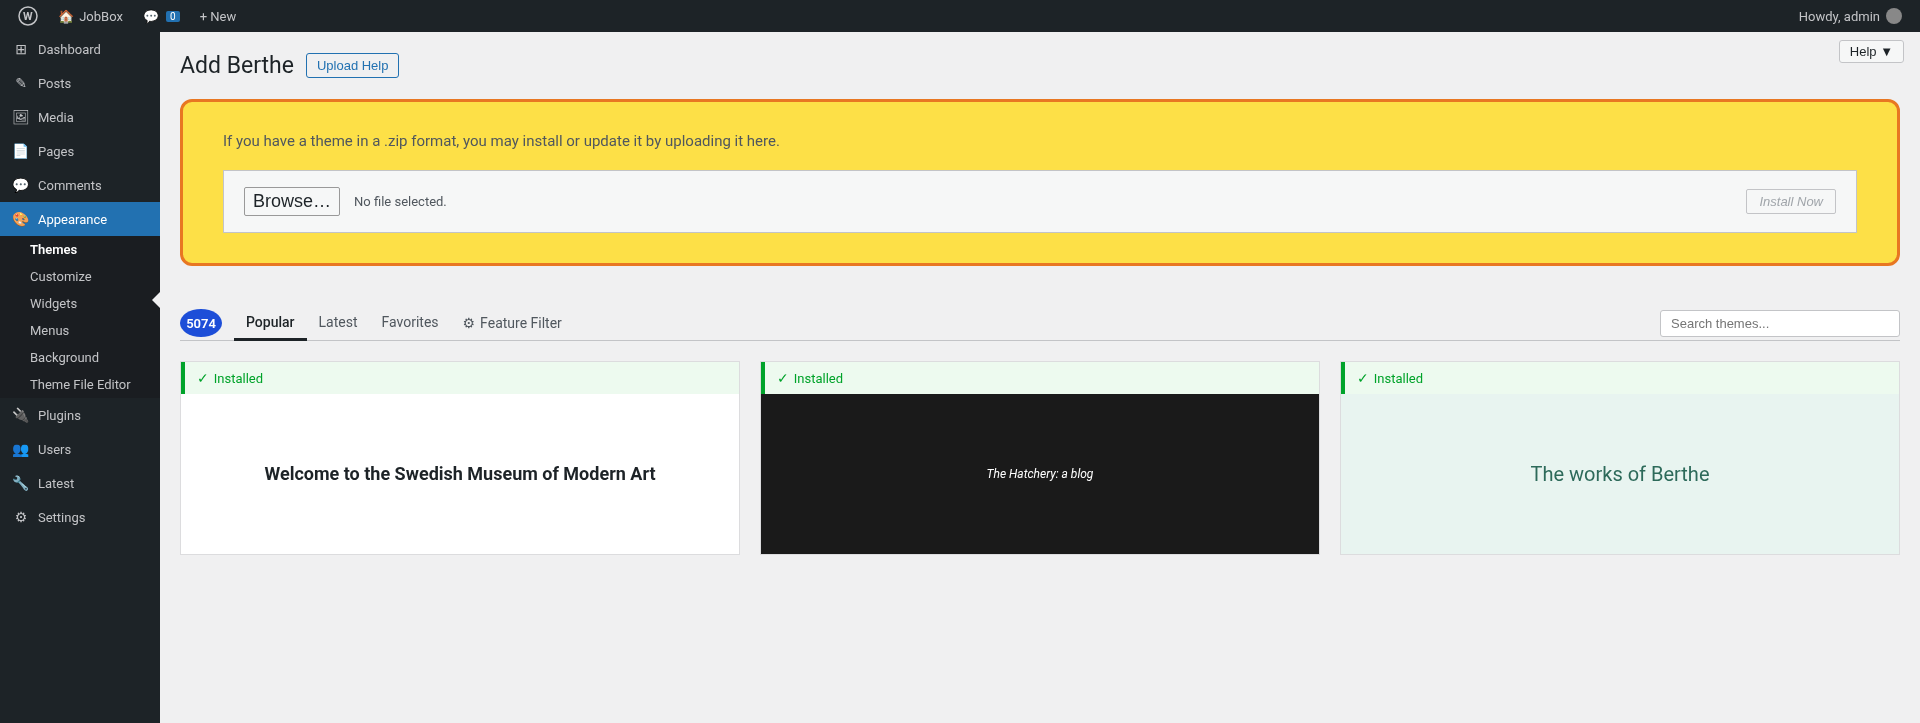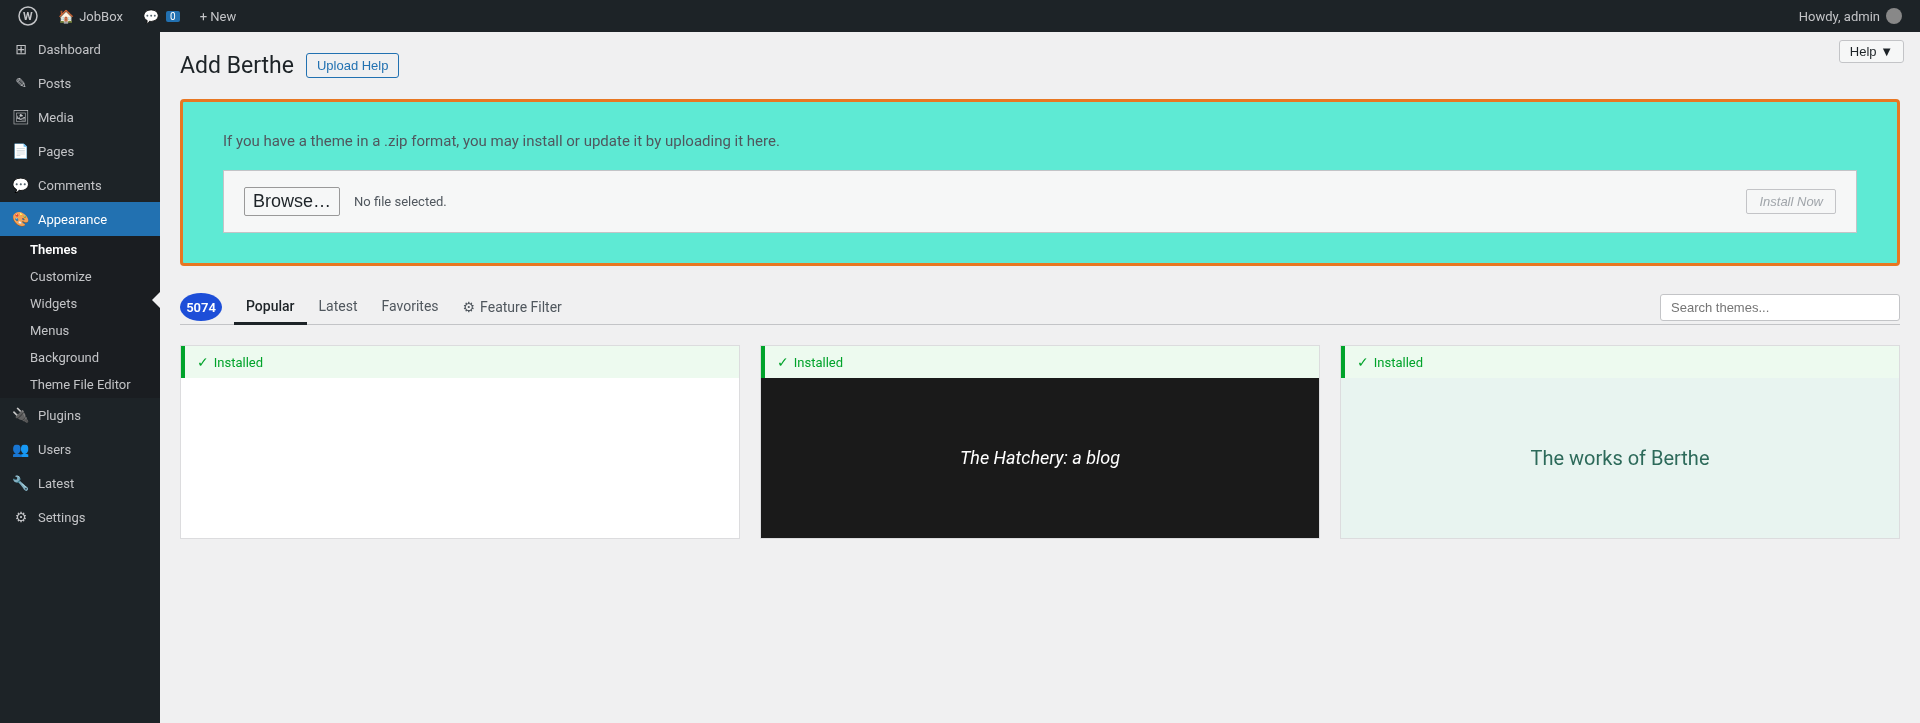--- a/index.html
+++ b/index.html
@@ -66,24 +66,24 @@
     .page-title-area { display: flex; align-items: center; gap: 12px; margin-bottom: 20px; }
     .page-title { font-size: 23px; font-weight: 400; color: #1d2327; }
     .upload-theme-btn {
       border: 1px solid #2271b1; background: transparent; color: #2271b1;
       padding: 4px 10px; font-size: 13px; cursor: pointer; border-radius: 3px;
     }
 
     
     .upload-box {
       border: 3px solid #e87722;
-      background: #5eead4;
+      background: #fde047;
       padding: 30px 40px;
-      margin-bottom: 24px;
-      border-radius: 4px;
+      margin-bottom: 40px;
+      border-radius: 12px;
     }
     .upload-box-text { color: #50575e; font-size: 15px; margin-bottom: 20px; }
     .file-upload-row {
       border: 1px solid #c3c4c7;
       background: #f6f7f7;
       padding: 16px 20px;
       display: flex;
       align-items: center;
       gap: 14px;
     }
@@ -146,21 +146,21 @@
       border-left: 4px solid #00a32a;
     }
     .check-icon { color: #00a32a; font-size: 14px; }
     .theme-preview {
       height: 160px; overflow: hidden; display: flex; align-items: center; justify-content: center;
     }
     .theme-preview-1 { background: #fff; display: flex; align-items: center; justify-content: center; }
     .theme-preview-2 { background: #1a1a1a; }
     .theme-preview-3 { background: #e8f4f0; }
     .theme-preview-text-1 { font-size: 18px; font-weight: 700; color: #1d2327; text-align: center; padding: 20px; line-height: 1.4; }
-    .theme-preview-text-2 { font-size: 18px; color: #fff; text-align: right; padding: 20px; font-style: italic; line-height: 1.4; }
+    .theme-preview-text-2 { font-size: 12px; color: #fff; text-align: right; padding: 20px; font-style: italic; line-height: 1.4; }
     .theme-preview-text-3 { font-size: 20px; color: #2d6a5a; text-align: center; padding: 20px; line-height: 1.4; }
 
     
     .help-btn {
       border: 1px solid #c3c4c7; background: #f6f7f7; padding: 3px 10px; font-size: 13px; cursor: pointer;
       border-radius: 3px; color: #1d2327; position: fixed; top: 40px; right: 16px;
     }
   </style>
 </head>
 <body>
@@ -297,20 +297,23 @@
       <input type="text" class="search-themes" placeholder="Search themes..." style="">
     </div>
 
     <div class="themes-grid">
 
       <div class="theme-card">
         <div class="installed-banner">
           <span class="check-icon">✓</span>
           <span>Installed</span>
         </div>
+        <div class="theme-preview theme-preview-1">
+          <div class="theme-preview-text-1">Welcome to the Swedish Museum of Modern Art</div>
+        </div>
       </div>
 
       <div class="theme-card">
         <div class="installed-banner">
           <span class="check-icon">✓</span>
           <span>Installed</span>
         </div>
         <div class="theme-preview theme-preview-2">
           <div class="theme-preview-text-2">The Hatchery: a blog</div>
         </div>

